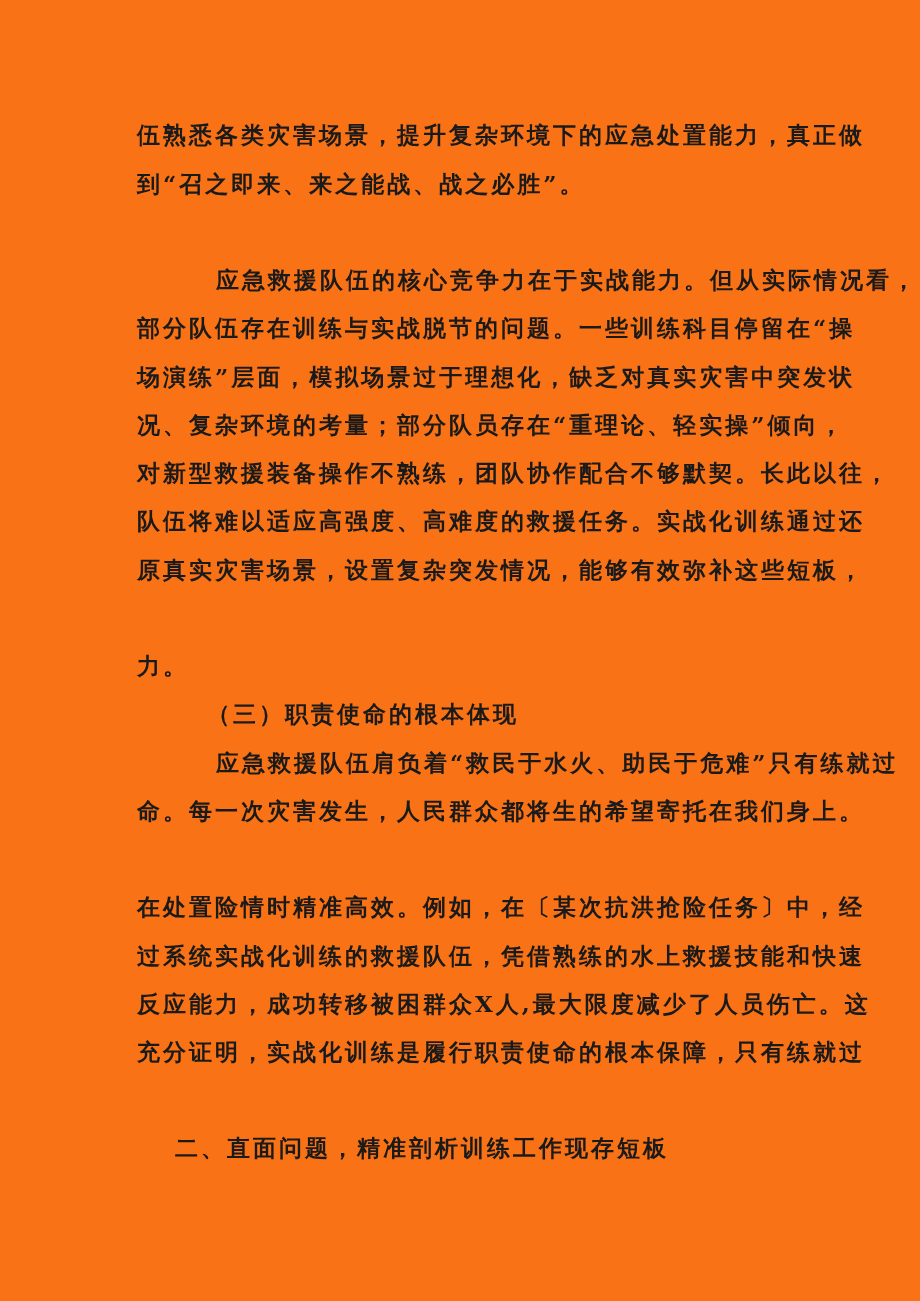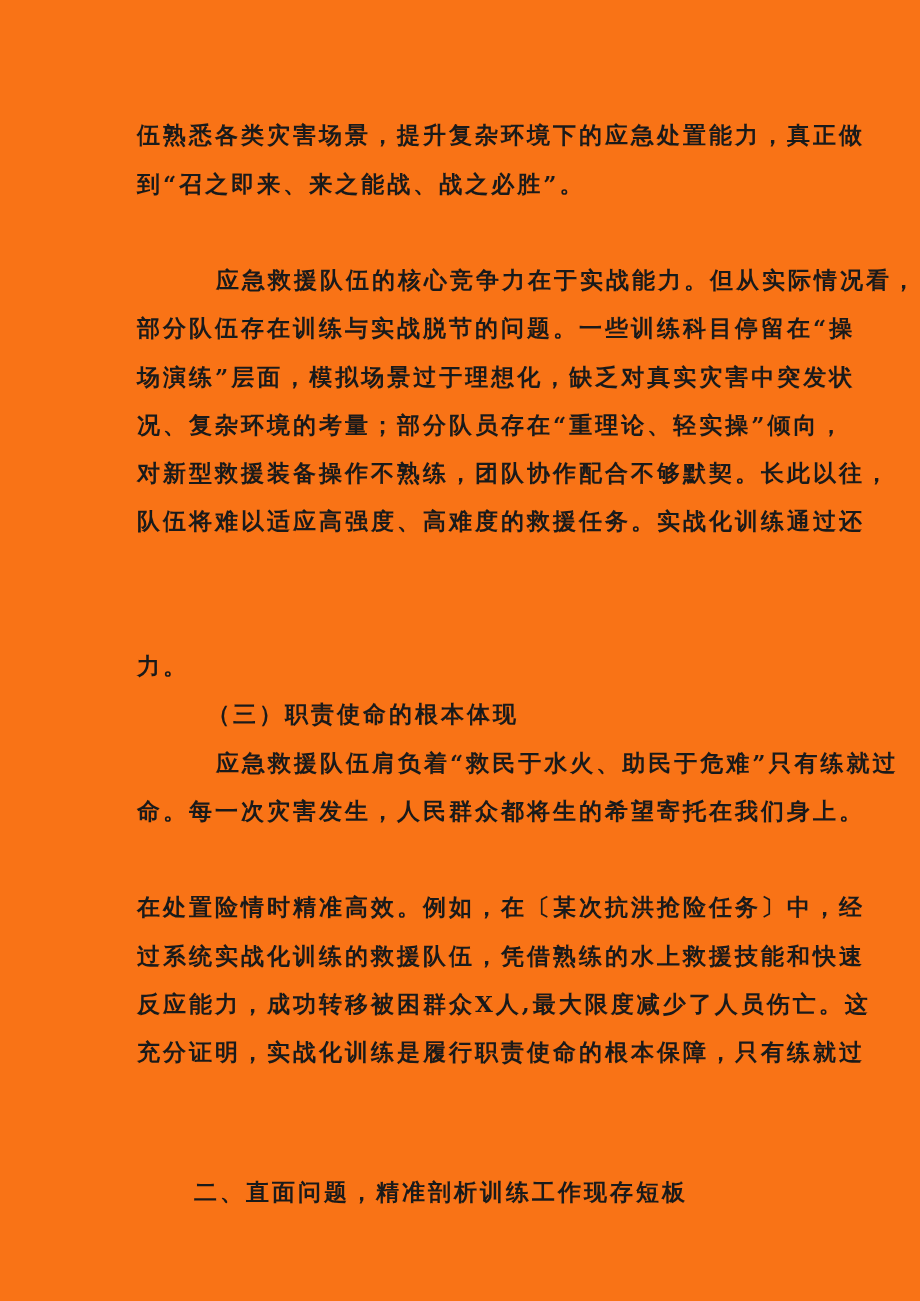--- a/index.html
+++ b/index.html
@@ -27,34 +27,35 @@
       height: 30px;
       line-height: 30px;
       font-family: "DejaVu Serif", "Liberation Serif", serif;
       font-size: 23px;
       letter-spacing: 3px;
       color: #1a1a1a;
       white-space: nowrap;
     }
     .indent-body { left: 196px; margin-left: 20px; }
     .indent-sub { left: 207px; }
-    .indent-h1 { left: 194px; margin-top: 44px; }
+    .indent-h1 { left: 175px; }
   </style>
 </head>
 <body>
 
 <div class="page">
   <div class="line" style="top:120px">伍熟悉各类灾害场景，提升复杂环境下的应急处置能力，真正做</div>
   <div class="line" style="top:169px">到“召之即来、来之能战、战之必胜”。</div>
   <div class="line indent-body" style="top:265px">应急救援队伍的核心竞争力在于实战能力。但从实际情况看，</div>
   <div class="line" style="top:313px">部分队伍存在训练与实战脱节的问题。一些训练科目停留在“操</div>
   <div class="line" style="top:362px">场演练”层面，模拟场景过于理想化，缺乏对真实灾害中突发状</div>
   <div class="line" style="top:410px">况、复杂环境的考量；部分队员存在“重理论、轻实操”倾向，</div>
   <div class="line" style="top:458px">对新型救援装备操作不熟练，团队协作配合不够默契。长此以往，</div>
   <div class="line" style="top:506px">队伍将难以适应高强度、高难度的救援任务。实战化训练通过还</div>
+  <div class="line" style="top:555px">原真实灾害场景，设置复杂突发情况，能够有效弥补这些短板，</div>
   <div class="line" style="top:651px">力。</div>
   <div class="line indent-sub" style="top:699px">（三）职责使命的根本体现</div>
   <div class="line indent-body" style="top:748px">应急救援队伍肩负着“救民于水火、助民于危难”只有练就过</div>
   <div class="line" style="top:796px">命。每一次灾害发生，人民群众都将生的希望寄托在我们身上。</div>
   <div class="line" style="top:892px">在处置险情时精准高效。例如，在〔某次抗洪抢险任务〕中，经</div>
   <div class="line" style="top:989px">反应能力，成功转移被困群众X人,最大限度减少了人员伤亡。这</div>
   <div class="line" style="top:941px">过系统实战化训练的救援队伍，凭借熟练的水上救援技能和快速</div>
   <div class="line" style="top:1037px">充分证明，实战化训练是履行职责使命的根本保障，只有练就过</div>
   <div class="line indent-h1" style="top:1133px">二、直面问题，精准剖析训练工作现存短板</div>
 </div>

